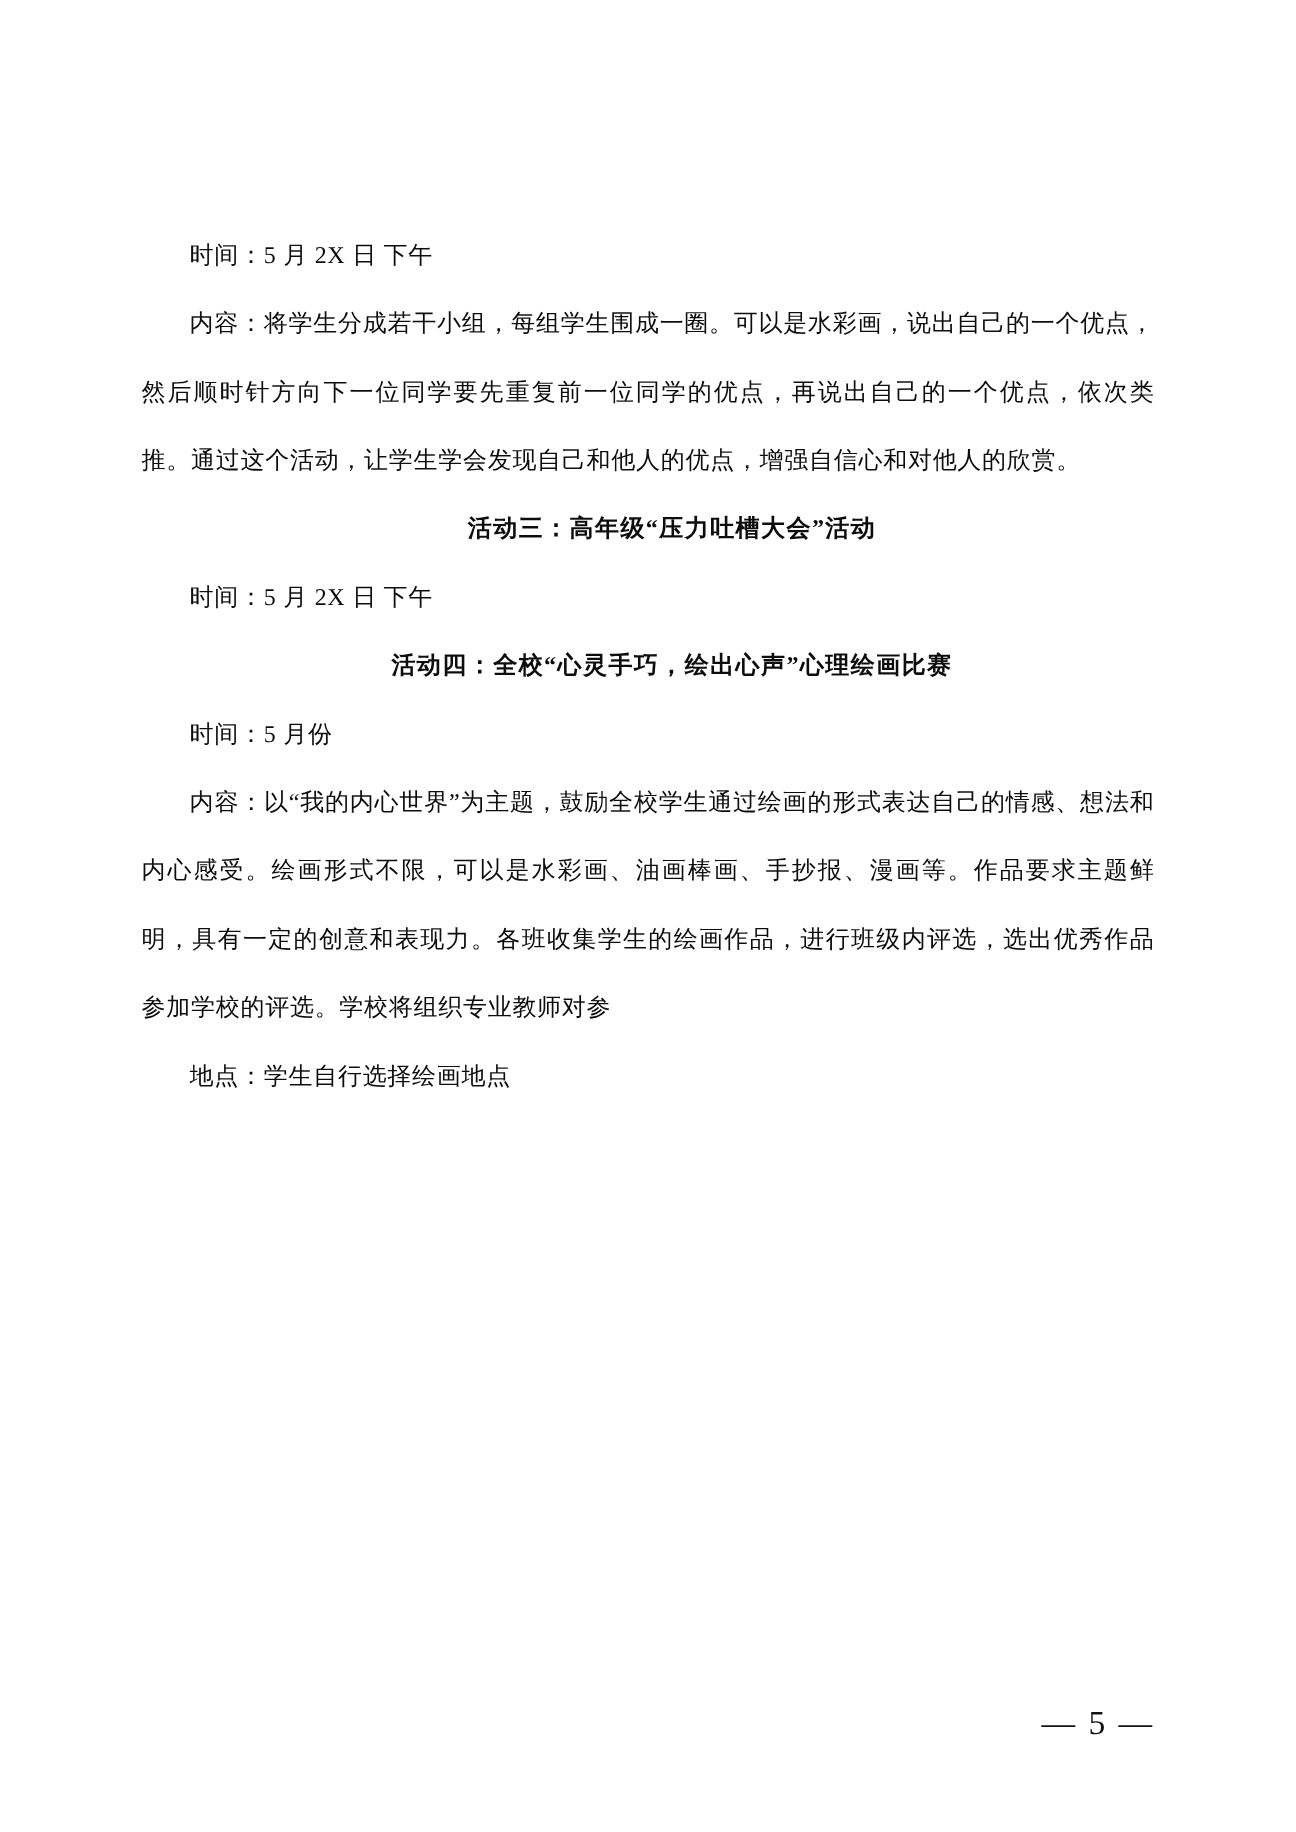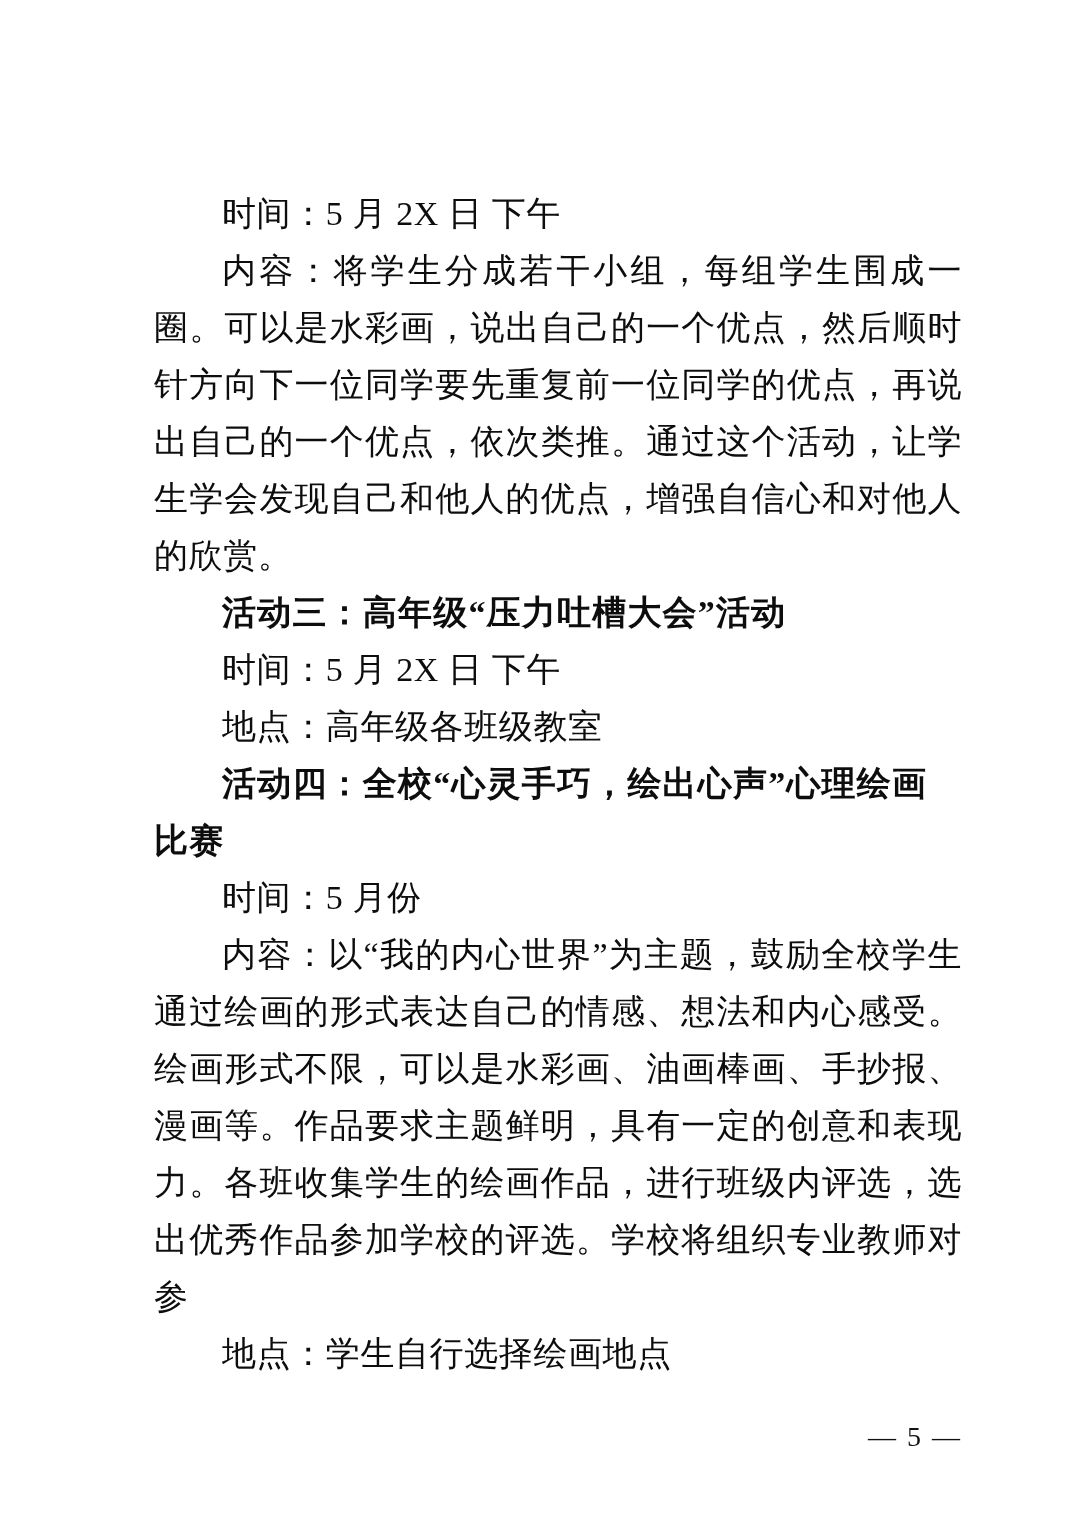--- a/index.html
+++ b/index.html
@@ -18,42 +18,41 @@
   .page {
     position: absolute;
     left: 0;
     top: 0;
     width: 1080px;
     height: 1527px;
     box-sizing: border-box;
     padding: 185px 118px 0 118px;
   }
   .doc-body {
-    font-size: 34px;
+    font-size: 20px;
     line-height: 57px;
     letter-spacing: 0.6px;
     text-align: justify;
     text-justify: inter-ideograph;
-    margin-left: 36px;
   }
   .para {
     margin: 0;
     text-indent: 2em;
     text-align: justify;
     text-justify: inter-ideograph;
   }
   .para.short {
     text-align: left;
   }
   .heading {
     margin: 0;
     text-indent: 2em;
     font-weight: bold;
     letter-spacing: 1.2px;
-    text-align: left;
+    text-align: center;
   }
   .footer {
     position: absolute;
     right: 118px;
     bottom: 74px;
     font-size: 28px;
     letter-spacing: 2px;
     color: #111;
   }
 </style>
@@ -61,21 +60,20 @@
 <body>
 
 <div class="page">
   <div class="doc-body">
 
     <p class="para short">时间：5 月 2X 日 下午</p>
     <p class="para">内容：将学生分成若干小组，每组学生围成一圈。可以是水彩画，说出自己的一个优点，然后顺时针方向下一位同学要先重复前一位同学的优点，再说出自己的一个优点，依次类推。通过这个活动，让学生学会发现自己和他人的优点，增强自信心和对他人的欣赏。</p>
 
     <p class="heading">活动三：高年级“压力吐槽大会”活动</p>
     <p class="para short">时间：5 月 2X 日 下午</p>
-    <p class="para short">地点：高年级各班级教室</p>
 
     <p class="heading">活动四：全校“心灵手巧，绘出心声”心理绘画比赛</p>
     <p class="para short">时间：5 月份</p>
     <p class="para">内容：以“我的内心世界”为主题，鼓励全校学生通过绘画的形式表达自己的情感、想法和内心感受。绘画形式不限，可以是水彩画、油画棒画、手抄报、漫画等。作品要求主题鲜明，具有一定的创意和表现力。各班收集学生的绘画作品，进行班级内评选，选出优秀作品参加学校的评选。学校将组织专业教师对参</p>
     <p class="para short">地点：学生自行选择绘画地点</p>
 
   </div>
   <div class="footer">— 5 —</div>
 </div>
 

